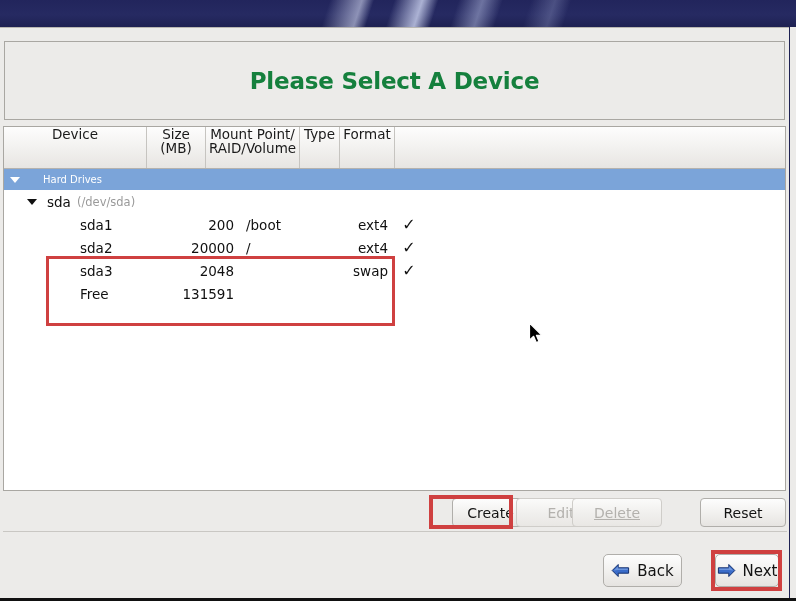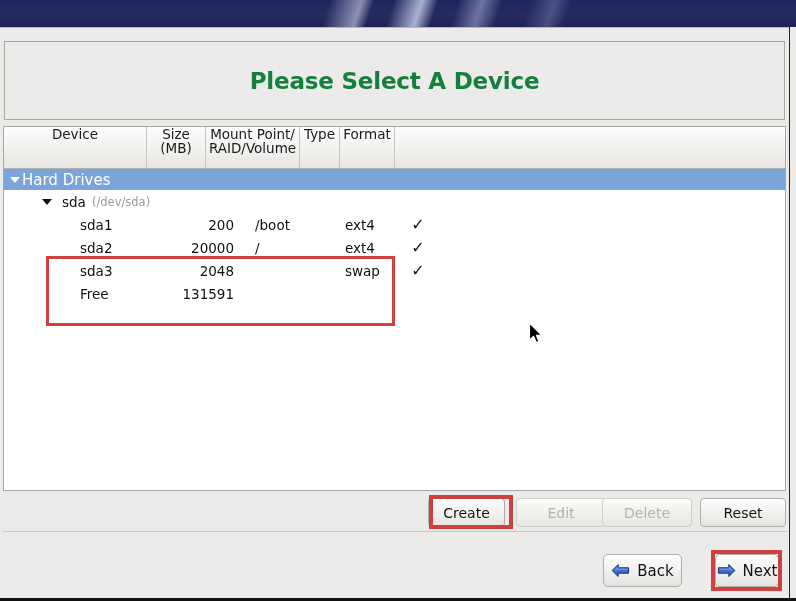--- a/index.html
+++ b/index.html
@@ -113,24 +113,24 @@
     color: #101010;
   }
 
   
   .row-group {
     background: #7ba4d9;
     color: #ffffff;
     height: 21px;
   }
   .row-group .twisty { margin-left: 6px; }
-  .row-group .glabel { margin-left: 1px; font-size: 15px; }
-
-  
-  .row-drive { height: 23px; padding-left: 15px; }
+  .row-group .glabel { margin-left: 22px; font-size: 10px; }
+
+  
+  .row-drive { height: 23px; }
   .row-drive .twisty { margin-left: 23px; }
   .row-drive .dlabel { margin-left: 9px; font-size: 13.5px; color: #101010; }
   .row-drive .dpath { margin-left: 6px; font-size: 11.5px; color: #9a9a9a; }
 
   .twisty {
     width: 11px; height: 11px;
     position: relative;
     display: inline-block;
     flex: none;
   }
@@ -148,22 +148,22 @@
   .row-part { height: 23px; }
   .cell {
     box-sizing: border-box;
     font-size: 13.5px;
     color: #101010;
     white-space: nowrap;
     overflow: hidden;
   }
   .c-device { width: 95px; margin-left: 76px; text-align: left; }
   .c-size   { width: 63px; text-align: right; padding-right: 4px; }
-  .c-mount  { width: 90px; margin-left: 17px; text-align: left; }
-  .c-type   { width: 52px; text-align: left; }
+  .c-mount  { width: 90px; margin-left: 8px; text-align: left; }
+  .c-type   { width: 52px; text-align: right; }
   .c-format { width: 42px; text-align: center; }
   .tick {
     font-size: 16px;
     line-height: 1;
     color: #111111;
     font-family: "DejaVu Sans", sans-serif;
   }
 
   
   #part-highlight {
@@ -194,23 +194,23 @@
     display: flex;
     align-items: center;
     justify-content: center;
     padding: 0;
   }
   .btn.disabled {
     color: #b3b1ad;
     background: linear-gradient(#fbfbfa, #f1f0ee 50%, #e9e7e4);
     border-color: #cfcdc9;
   }
-  #btn-create { left: 428px; top: 3px; width: 77px; }
+  #btn-create { left: 452px; top: 3px; width: 77px; }
   #btn-edit   { left: 516px; top: 3px; width: 90px; }
-  #btn-delete { left: 602px; top: 3px; width: 90px; }
+  #btn-delete { left: 572px; top: 3px; width: 90px; text-decoration: underline; }
   #btn-reset  { left: 700px; top: 3px; width: 86px; }
 
   #create-highlight {
     position: absolute;
     left: 429px; top: 0px;
     width: 84px; height: 34px;
     border: 4px solid #cf4040;
     box-sizing: border-box;
     pointer-events: none;
   }

